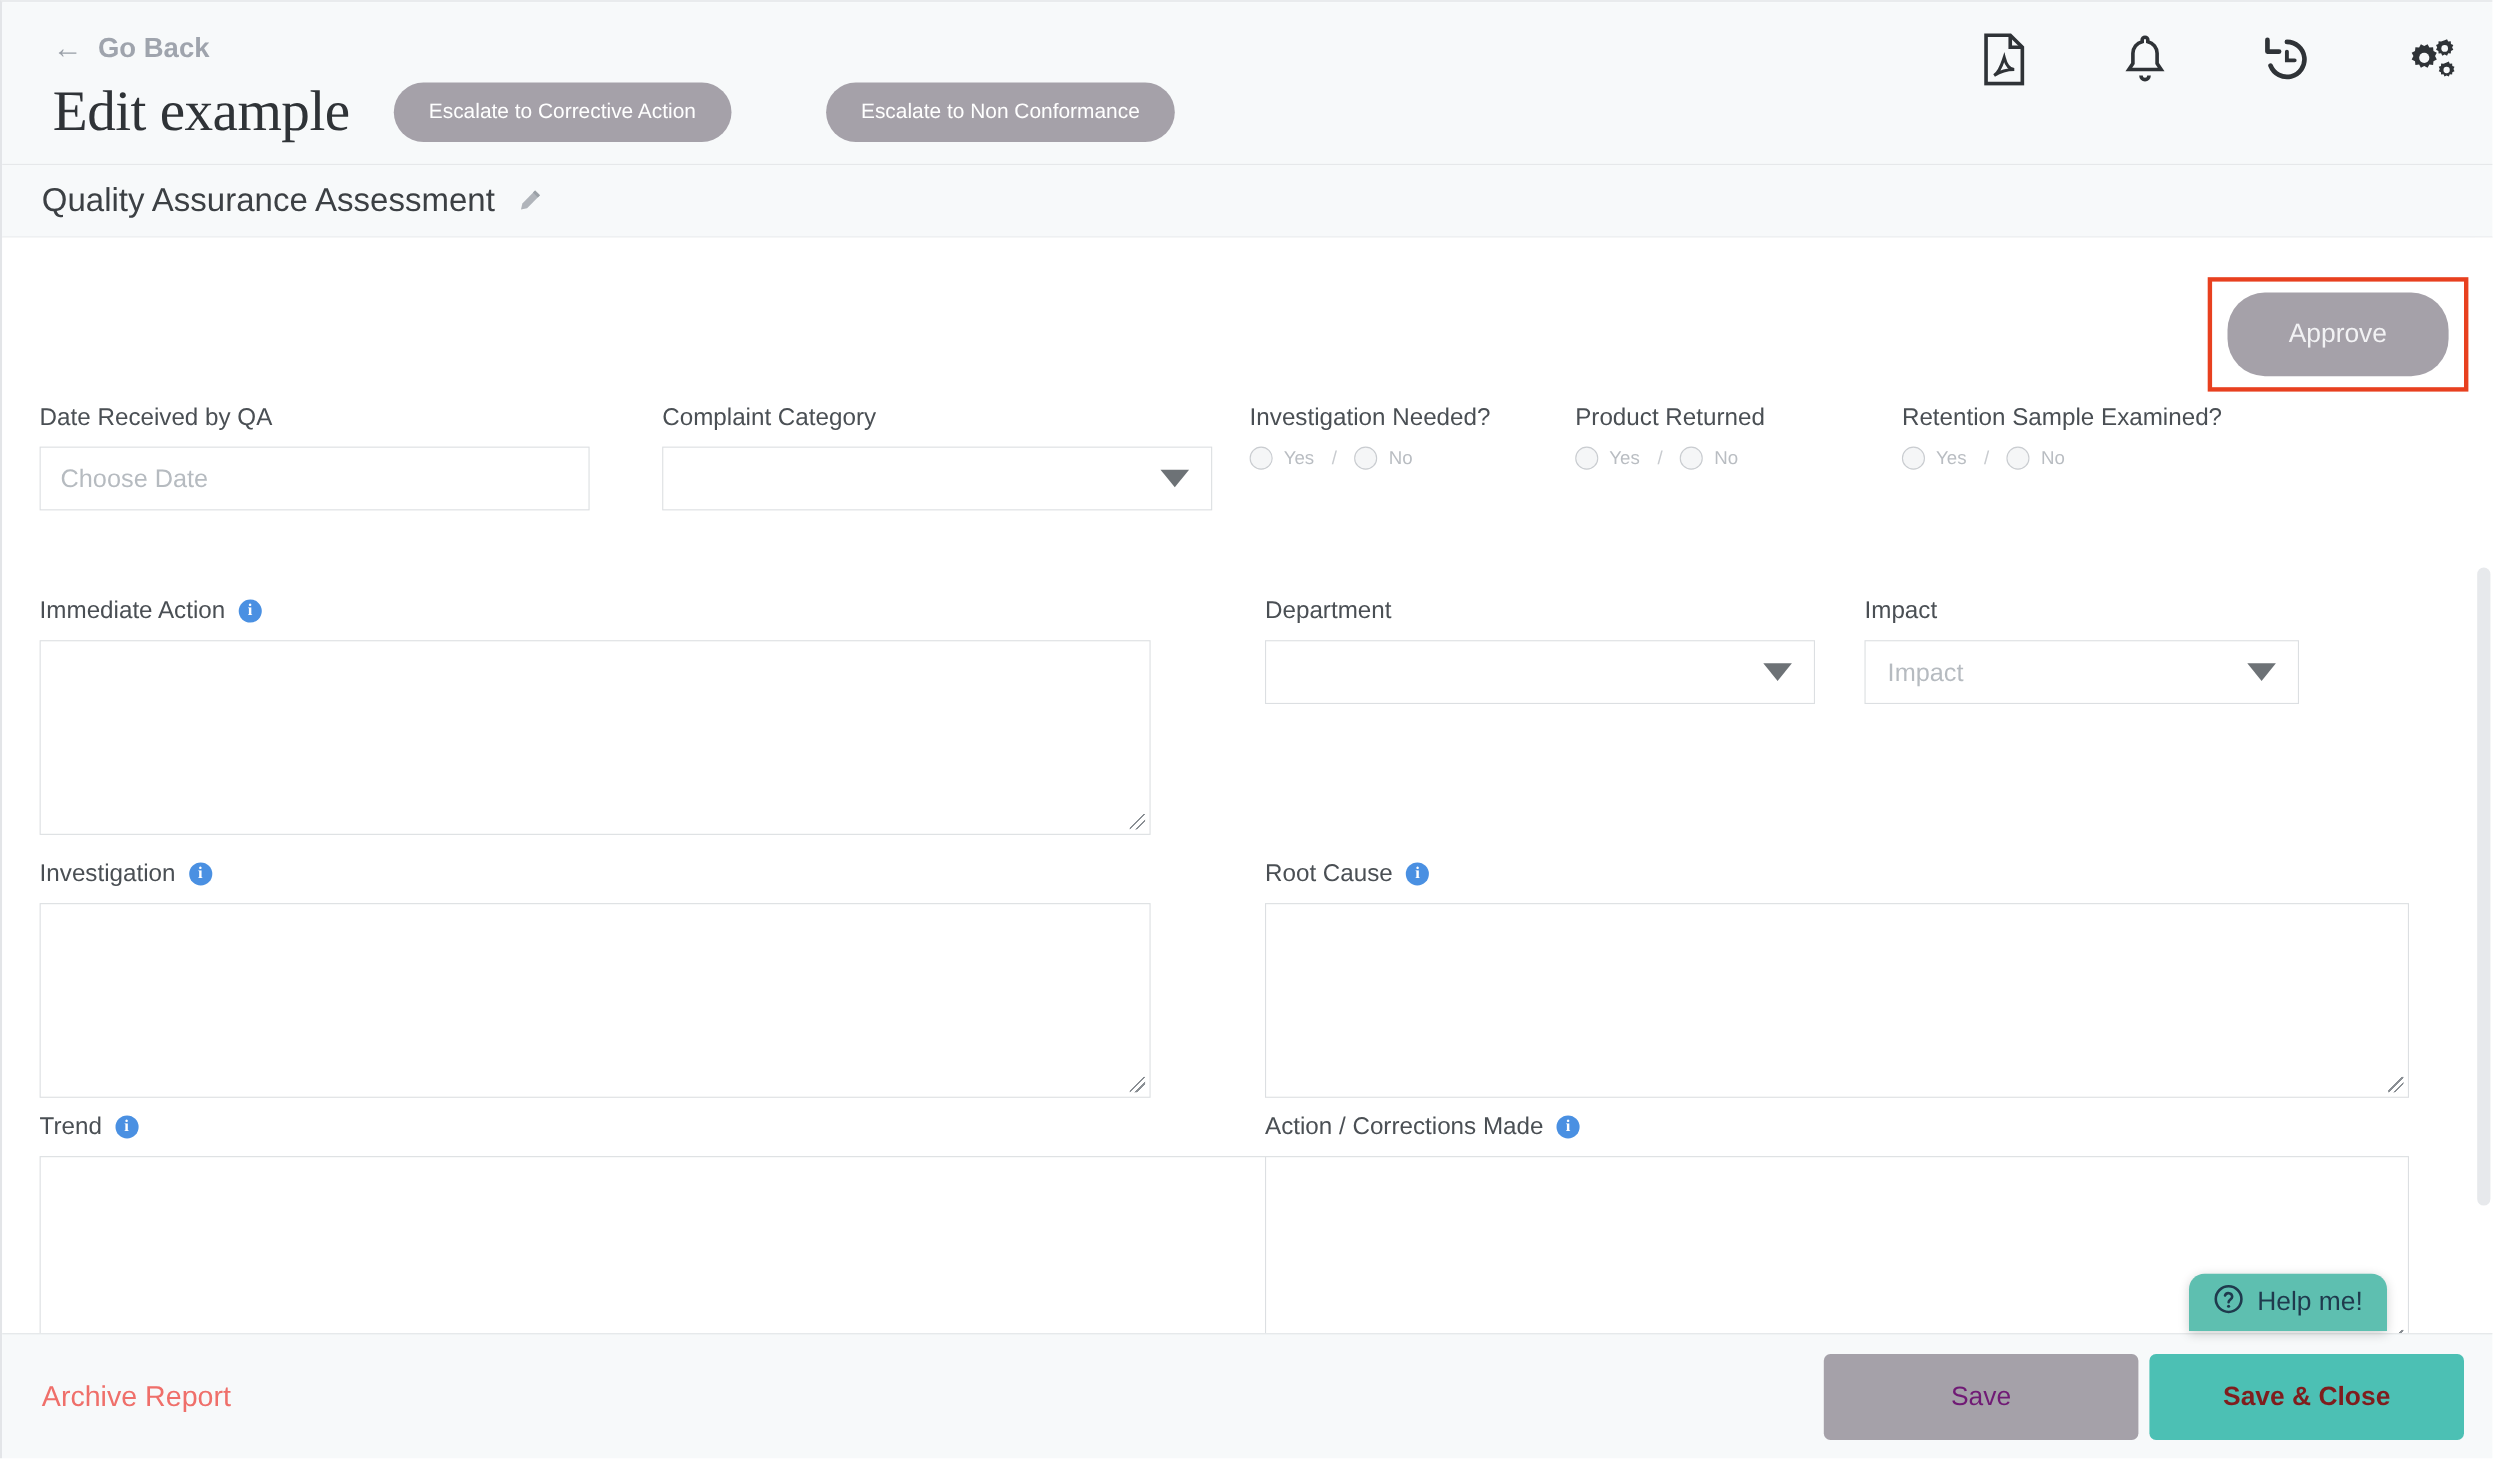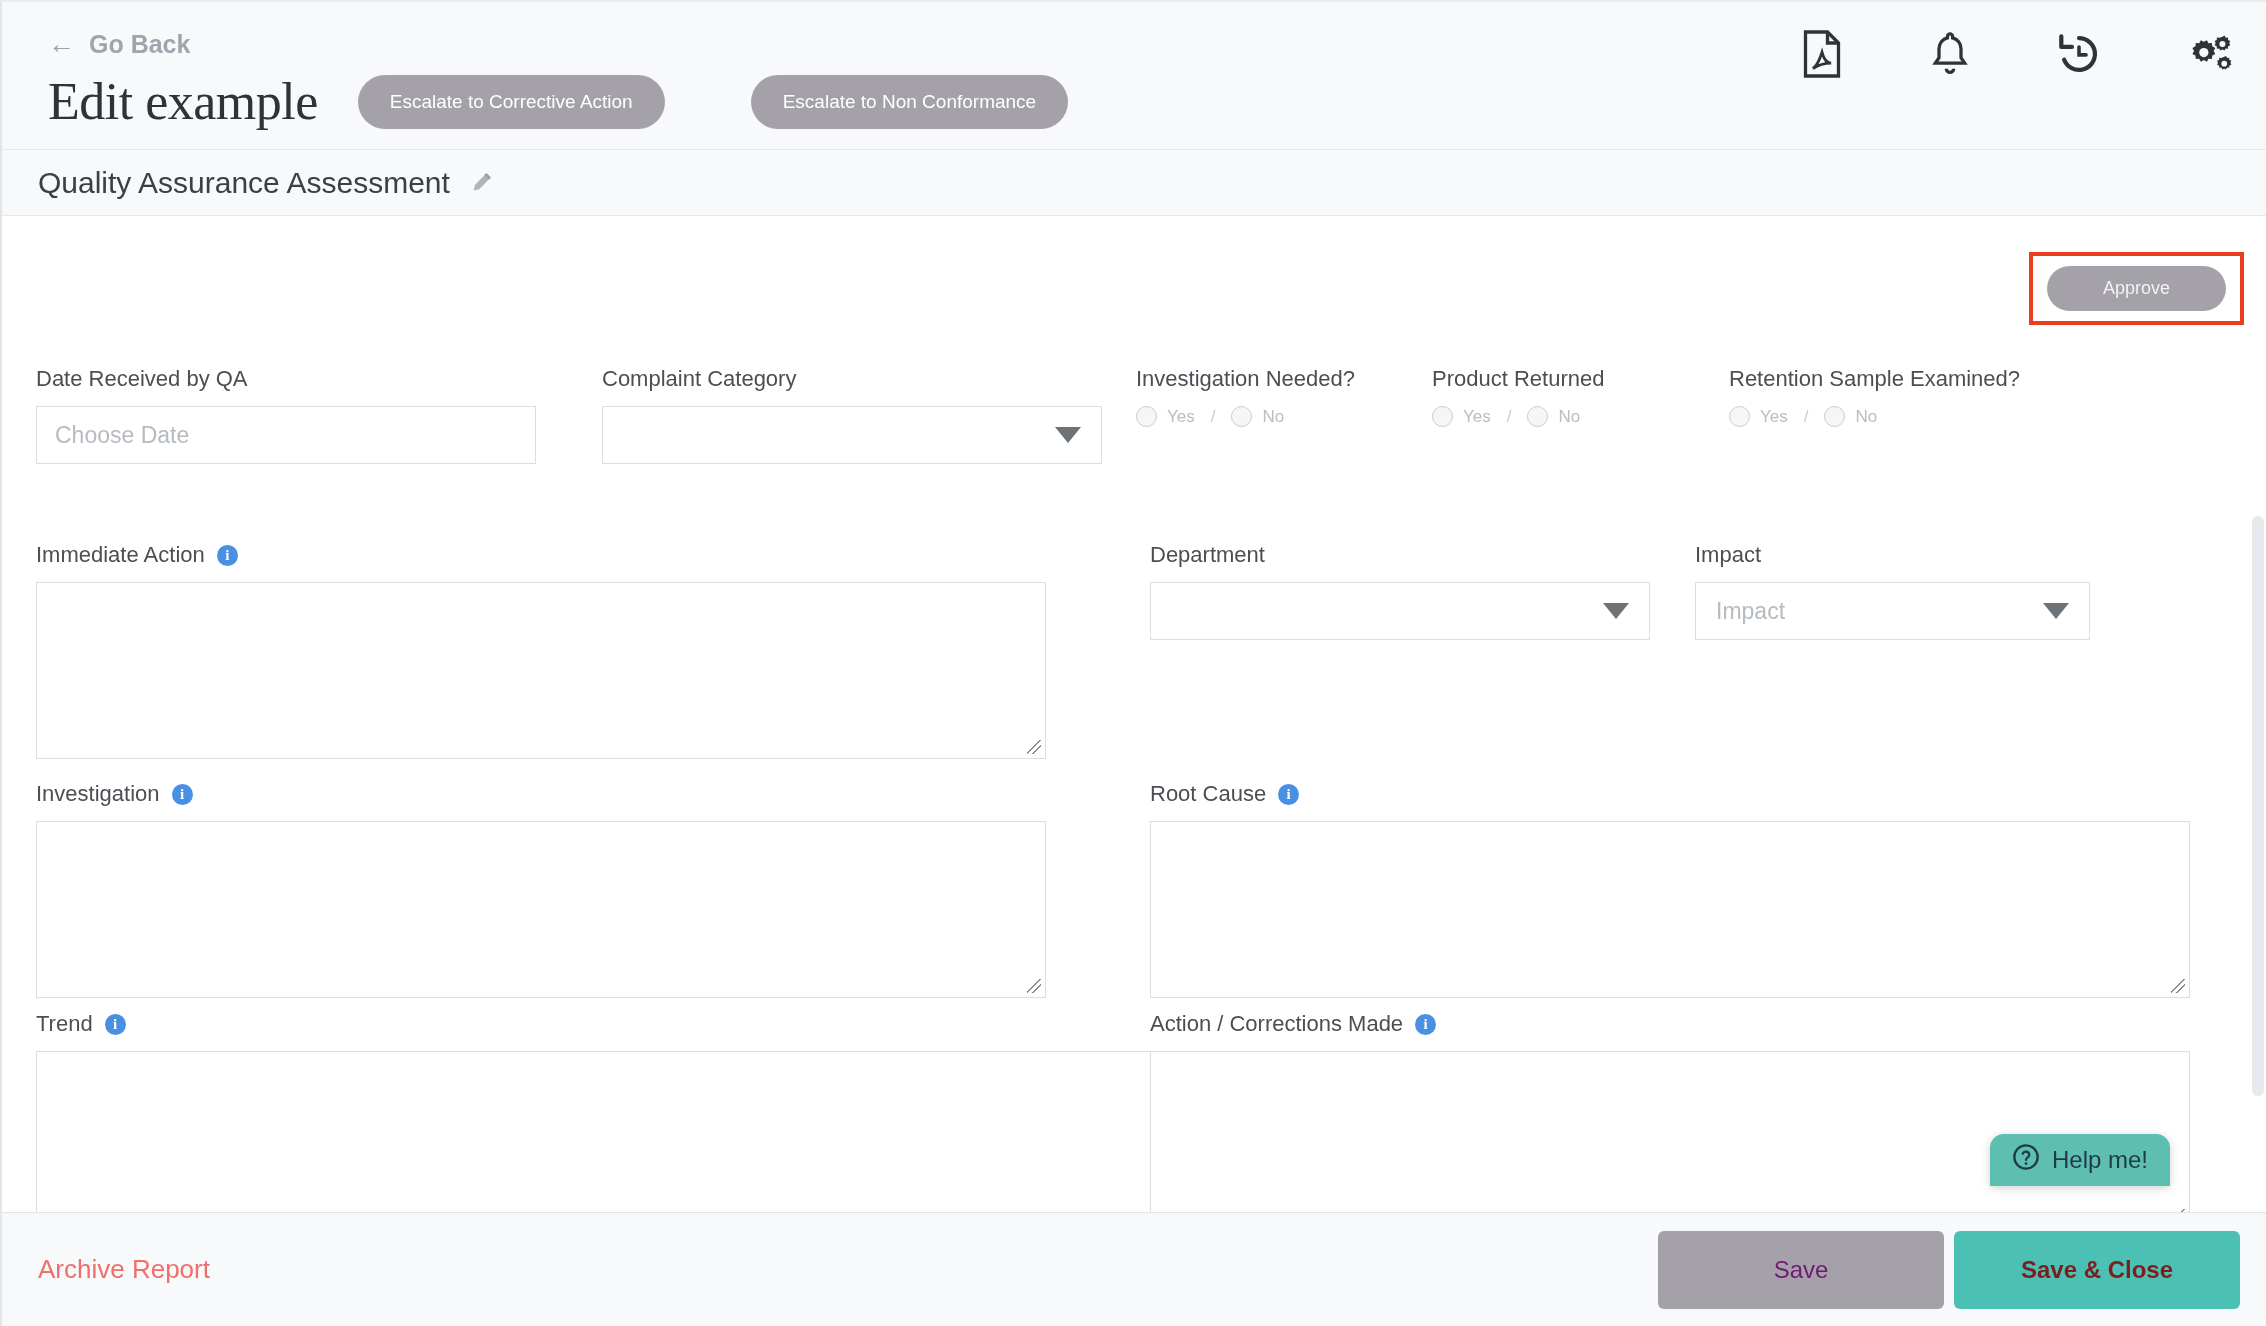--- a/index.html
+++ b/index.html
@@ -92,22 +92,22 @@
     right: 22px; top: 36px;
     border: 4px solid #e8401f;
     background: #ffffff;
     padding: 10px 14px;
   }
   .approve-btn {
     border: none;
     border-radius: 34px;
     background: #a5a1a9;
     color: #f2f2f4;
-    font-size: 18px;
-    padding: 12px 56px;
+    font-size: 24px;
+    padding: 24px 56px;
     cursor: pointer;
   }
   .field-label {
     font-size: 22px;
     color: #4a4f54;
     margin-bottom: 14px;
     display: flex; align-items: center; gap: 12px;
     white-space: nowrap;
   }
   .input-box {
@@ -213,21 +213,21 @@
     border-radius: 6px;
     width: 286px; height: 78px;
     font-size: 24px;
     font-weight: bold;
     cursor: pointer;
   }
 
   
   .help-btn {
     position: absolute;
-    right: 96px; bottom: 140px;
+    right: 96px; bottom: 116px;
     background: #5ebfb0;
     color: #1f3a4d;
     border: none;
     border-radius: 14px 14px 0 0;
     height: 52px;
     padding: 0 22px;
     display: flex; align-items: center; gap: 12px;
     font-size: 24px;
     box-shadow: 0 2px 10px rgba(0,0,0,0.18);
     cursor: pointer;

